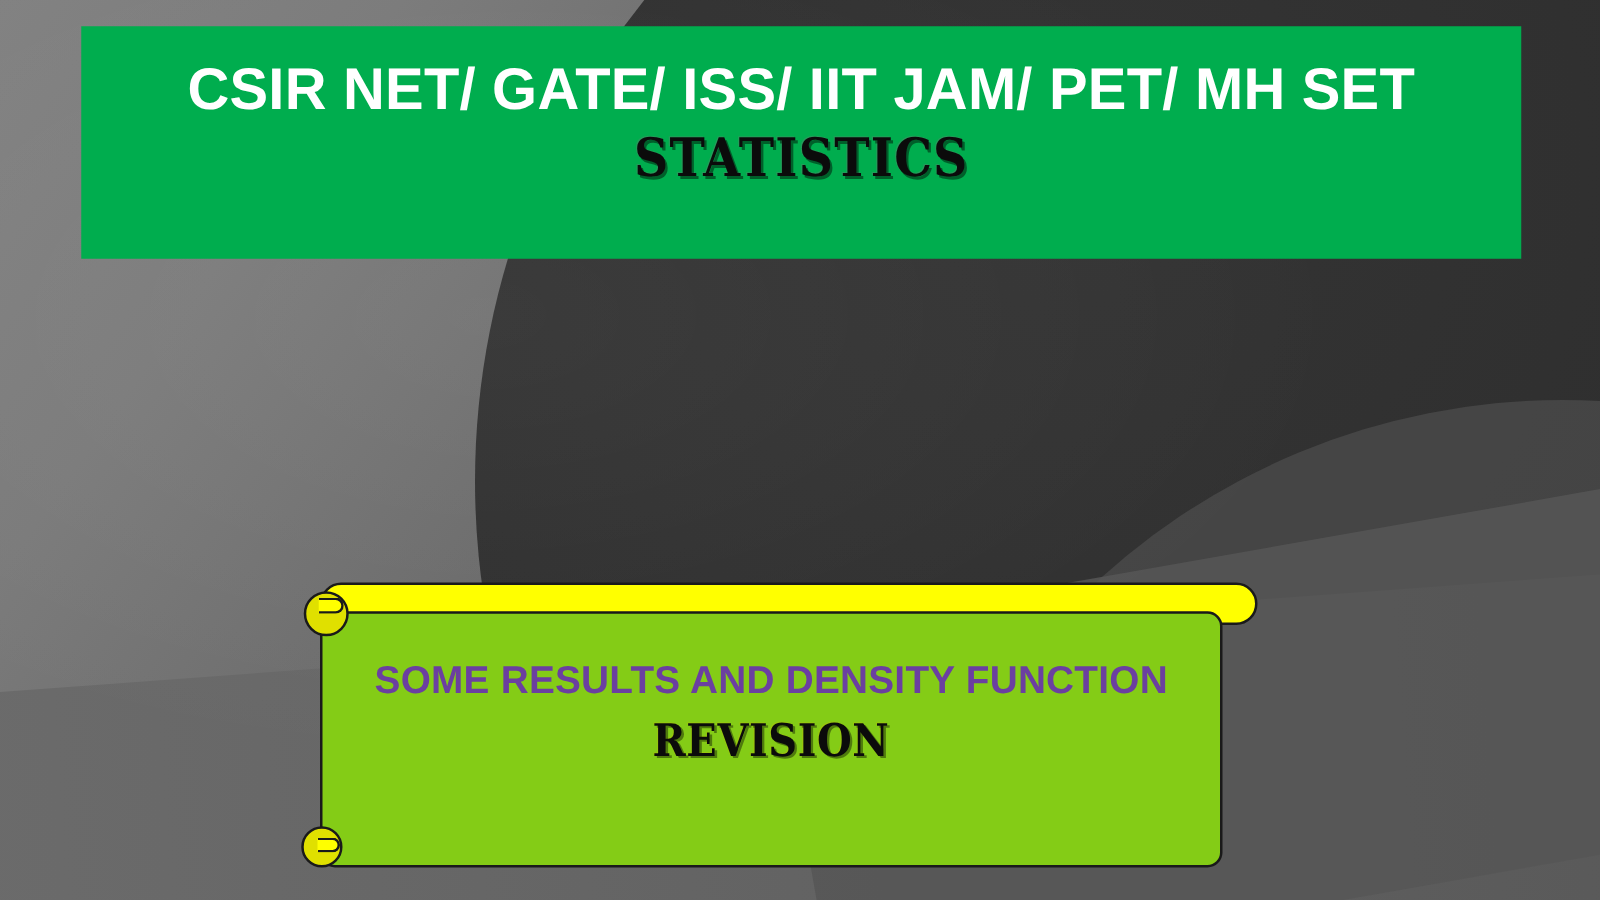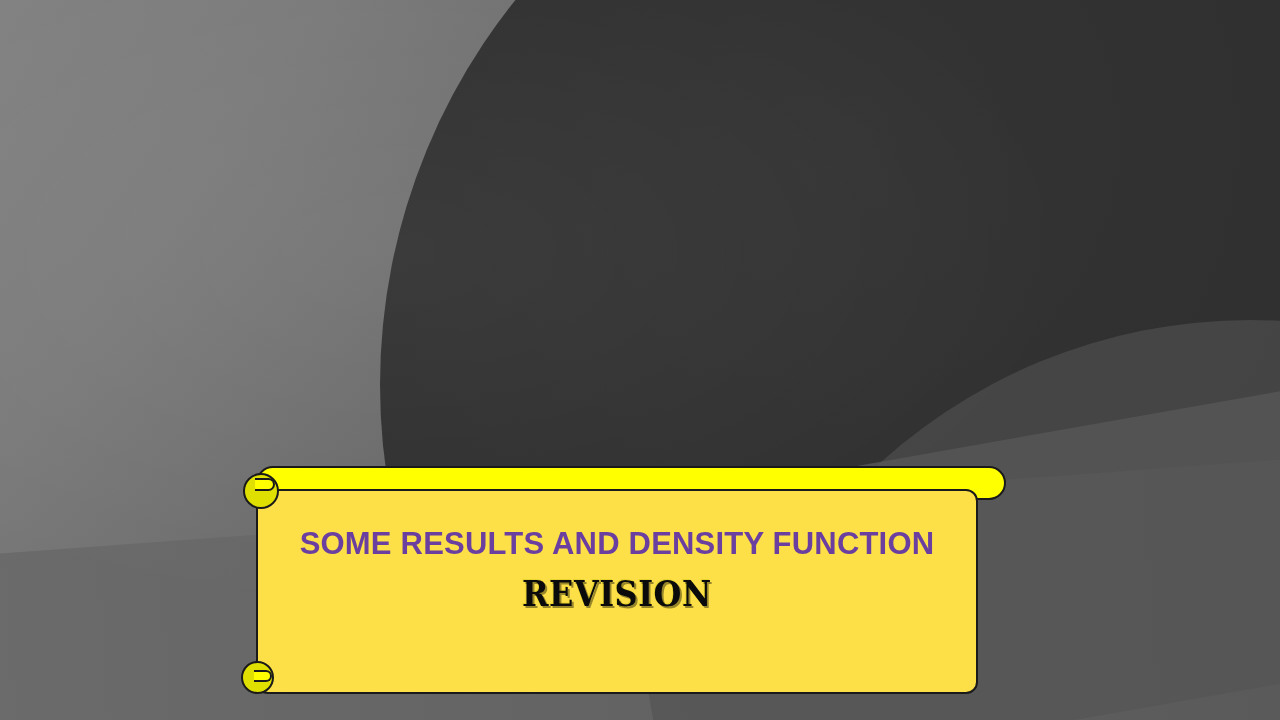--- a/index.html
+++ b/index.html
@@ -180,21 +180,21 @@
     border-radius: 17px;
     box-sizing: border-box;
   }
   
   .scroll-body {
     position: absolute;
     left: 13px;
     top: 23px;
     width: 722px;
     height: 205px;
-    background: #fde047;
+    background: #84cc16;
     border: 2px solid #1a1a1a;
     border-radius: 12px;
     box-sizing: border-box;
     overflow: hidden;
     display: flex;
     flex-direction: column;
     align-items: center;
     justify-content: flex-start;
     padding-top: 34px;
   }
@@ -279,20 +279,24 @@
 <div id="slide" style="--green: #00ad4e;">
 
   <div class="bg-base"></div>
   <div class="bg-dark-sweep"></div>
   <div class="bg-circle"></div>
   <div class="bg-circle-2"></div>
   <div class="bg-band-low"></div>
   <div class="bg-band-low2"></div>
   <div class="bg-vignette"></div>
 
+  <div id="header-banner" style="background: rgb(0, 173, 78);">
+    <div id="exam-line">CSIR NET/ GATE/ ISS/ IIT JAM/ PET/ MH SET</div>
+    <div id="subject-line">STATISTICS</div>
+  </div>
 
   <div id="title-block">
   </div>
 
   <div id="scroll-callout">
     <div class="scroll-bar"></div>
     <div class="scroll-body">
       <div class="callout-main">SOME RESULTS AND DENSITY FUNCTION</div>
       <div class="callout-sub">REVISION</div>
     </div>

